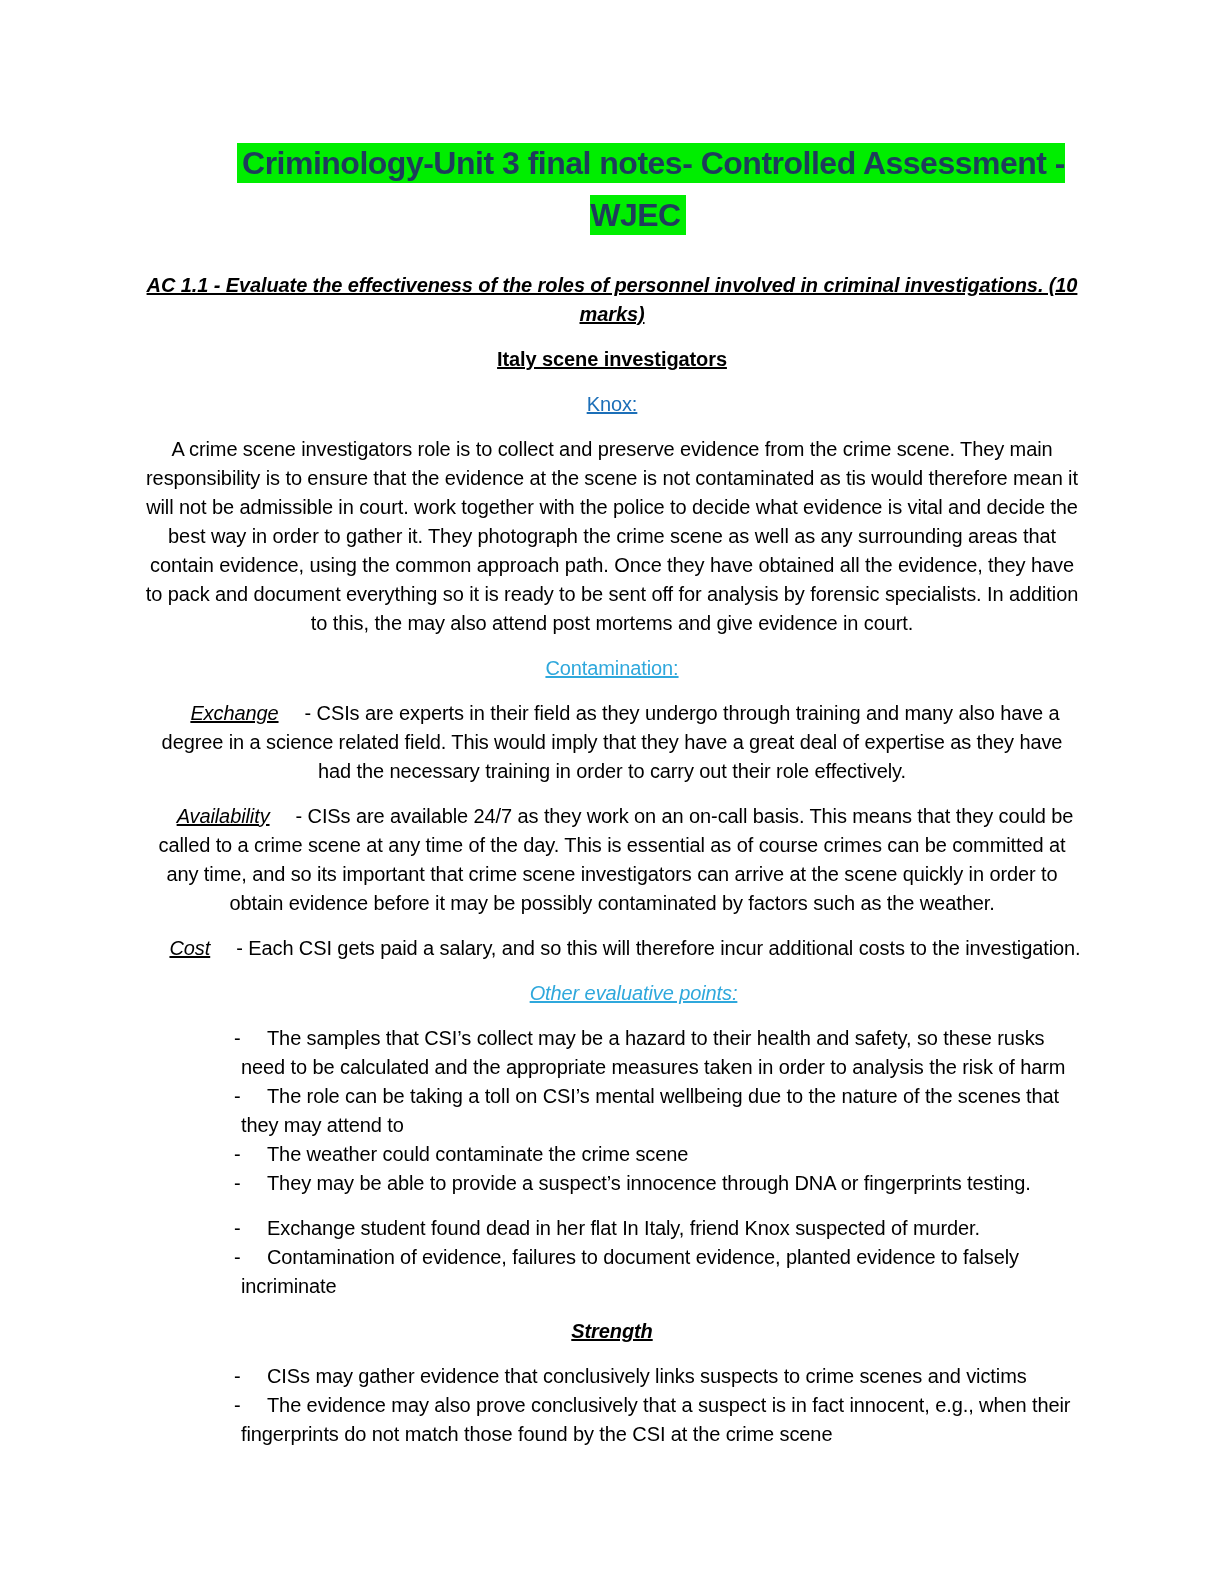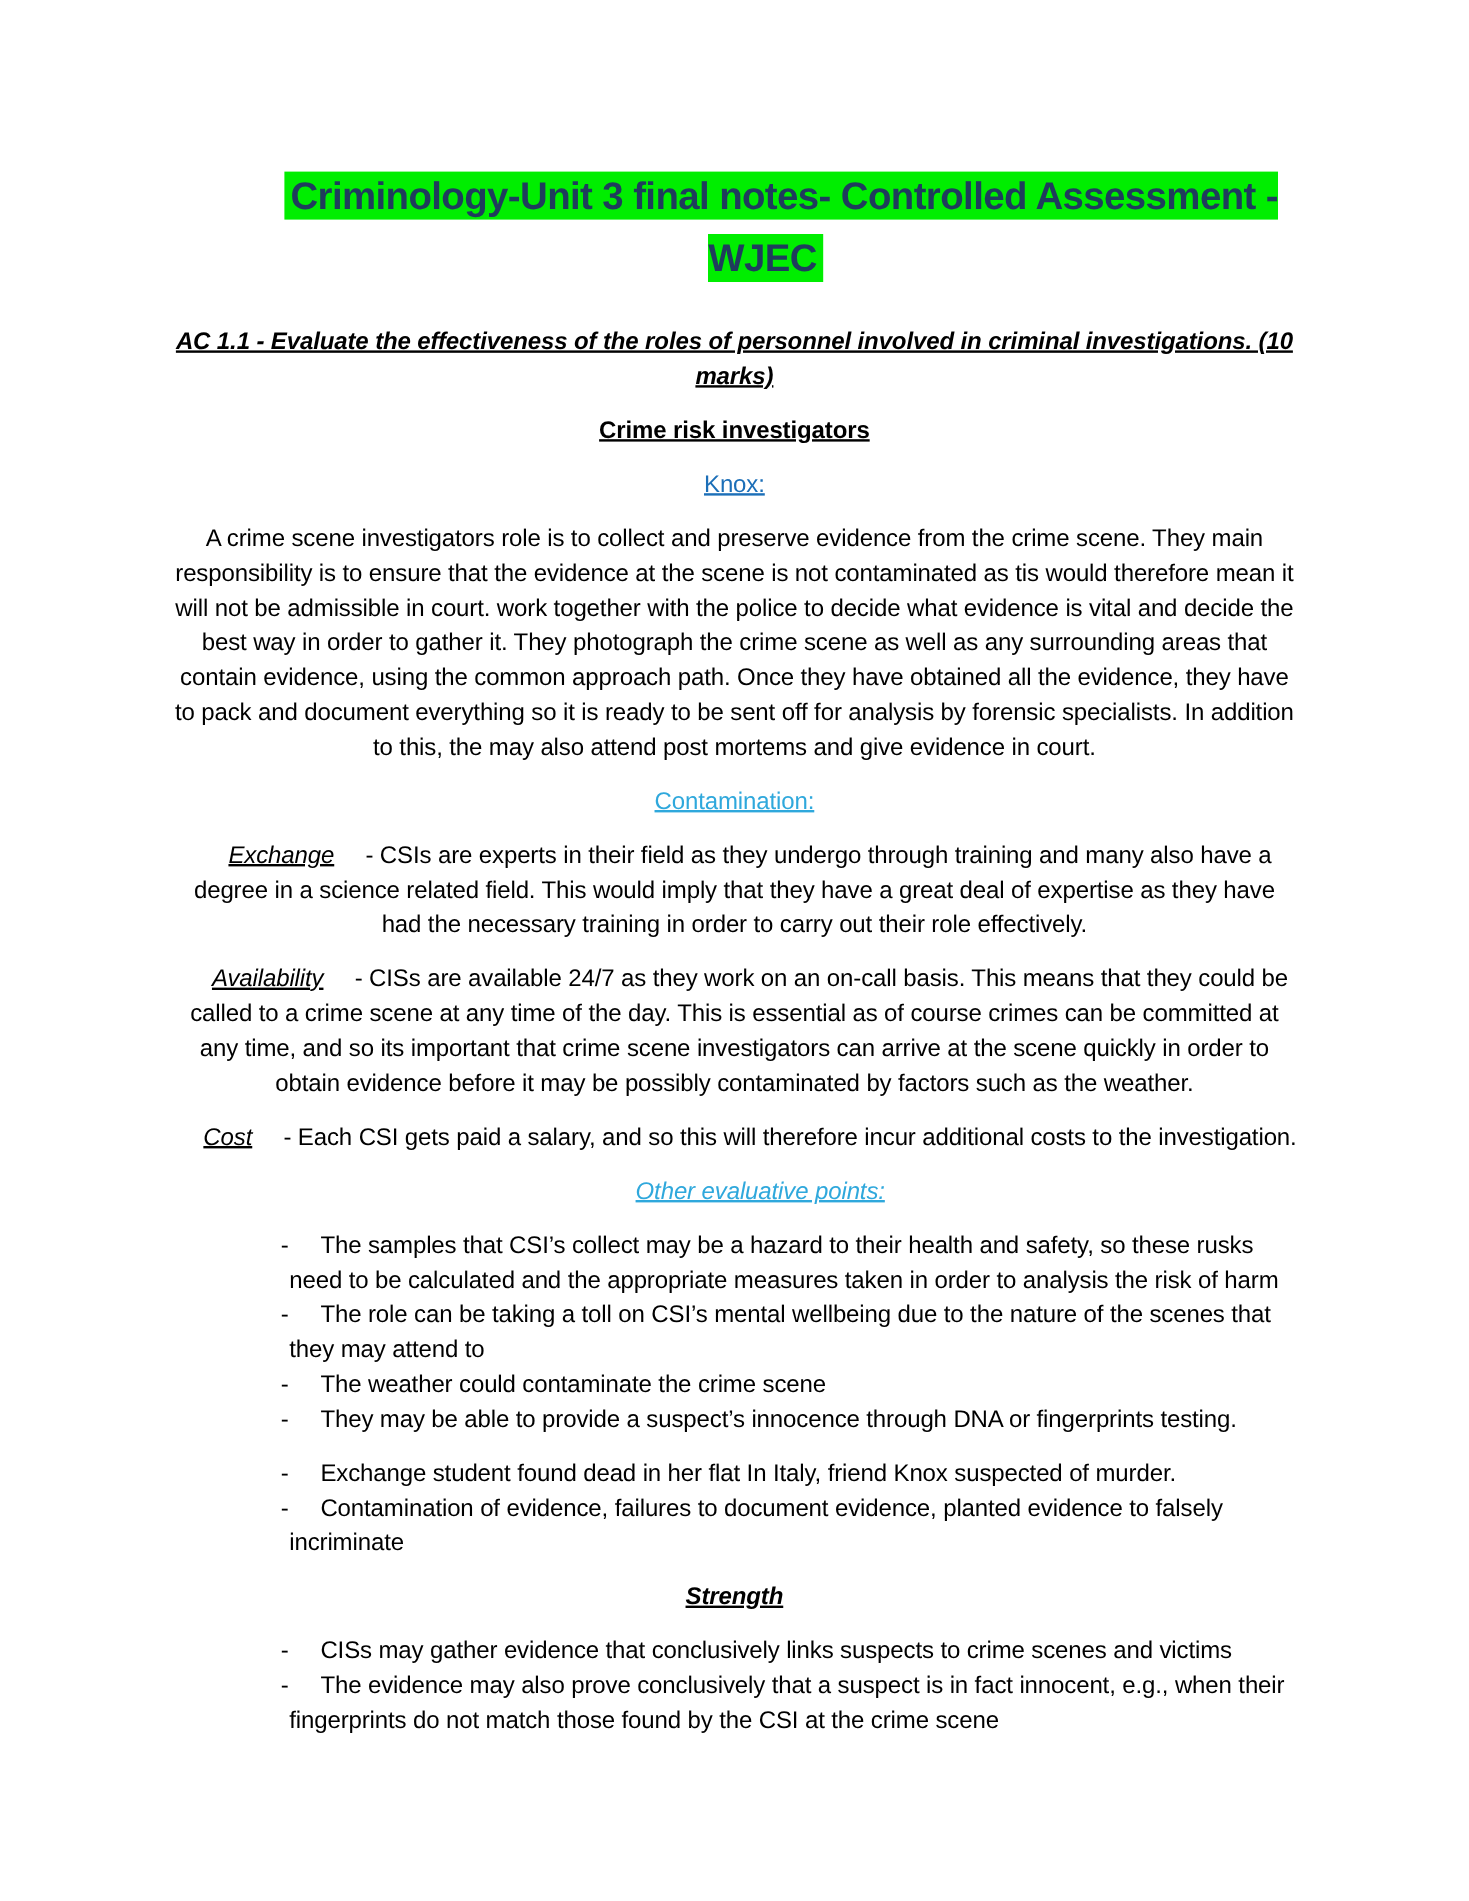--- a/index.html
+++ b/index.html
@@ -80,21 +80,21 @@
 <body>
 
 <div class="page">
 
   <div class="doc-title">
     <span class="tline"><mark>Criminology-Unit 3 final notes- Controlled Assessment - WJEC</mark></span>
   </div>
 
   <p class="ac-heading">AC 1.1 - Evaluate the effectiveness of the roles of personnel involved in criminal investigations. (10 marks)</p>
 
-  <p class="bold-underline">Crime risk investigators</p>
+  <p class="bold-underline">Italy scene investigators</p>
 
   <p class="h-blue">Knox:</p>
 
   <p>A crime scene investigators role is to collect and preserve evidence from the crime scene. They main responsibility is to ensure that the evidence at the scene is not contaminated as tis would therefore mean it will not be admissible in court. work together with the police to decide what evidence is vital and decide the best way in order to gather it. They photograph the crime scene as well as any surrounding areas that contain evidence, using the common approach path. Once they have obtained all the evidence, they have to pack and document everything so it is ready to be sent off for analysis by forensic specialists. In addition to this, the may also attend post mortems and give evidence in court.</p>
 
   <p class="h-cyan">Contamination:</p>
 
   <p><span class="lead-label">Exchange</span><span>- CSIs are experts in their field as they undergo through training and many also have a degree in a science related field. This would imply that they have a great deal of expertise as they have had the necessary training in order to carry out their role effectively.</span></p>
 
   <p><span class="lead-label">Availability</span><span>- CISs are available 24/7 as they work on an on-call basis. This means that they could be called to a crime scene at any time of the day. This is essential as of course crimes can be committed at any time, and so its important that crime scene investigators can arrive at the scene quickly in order to obtain evidence before it may be possibly contaminated by factors such as the weather.</span></p>

